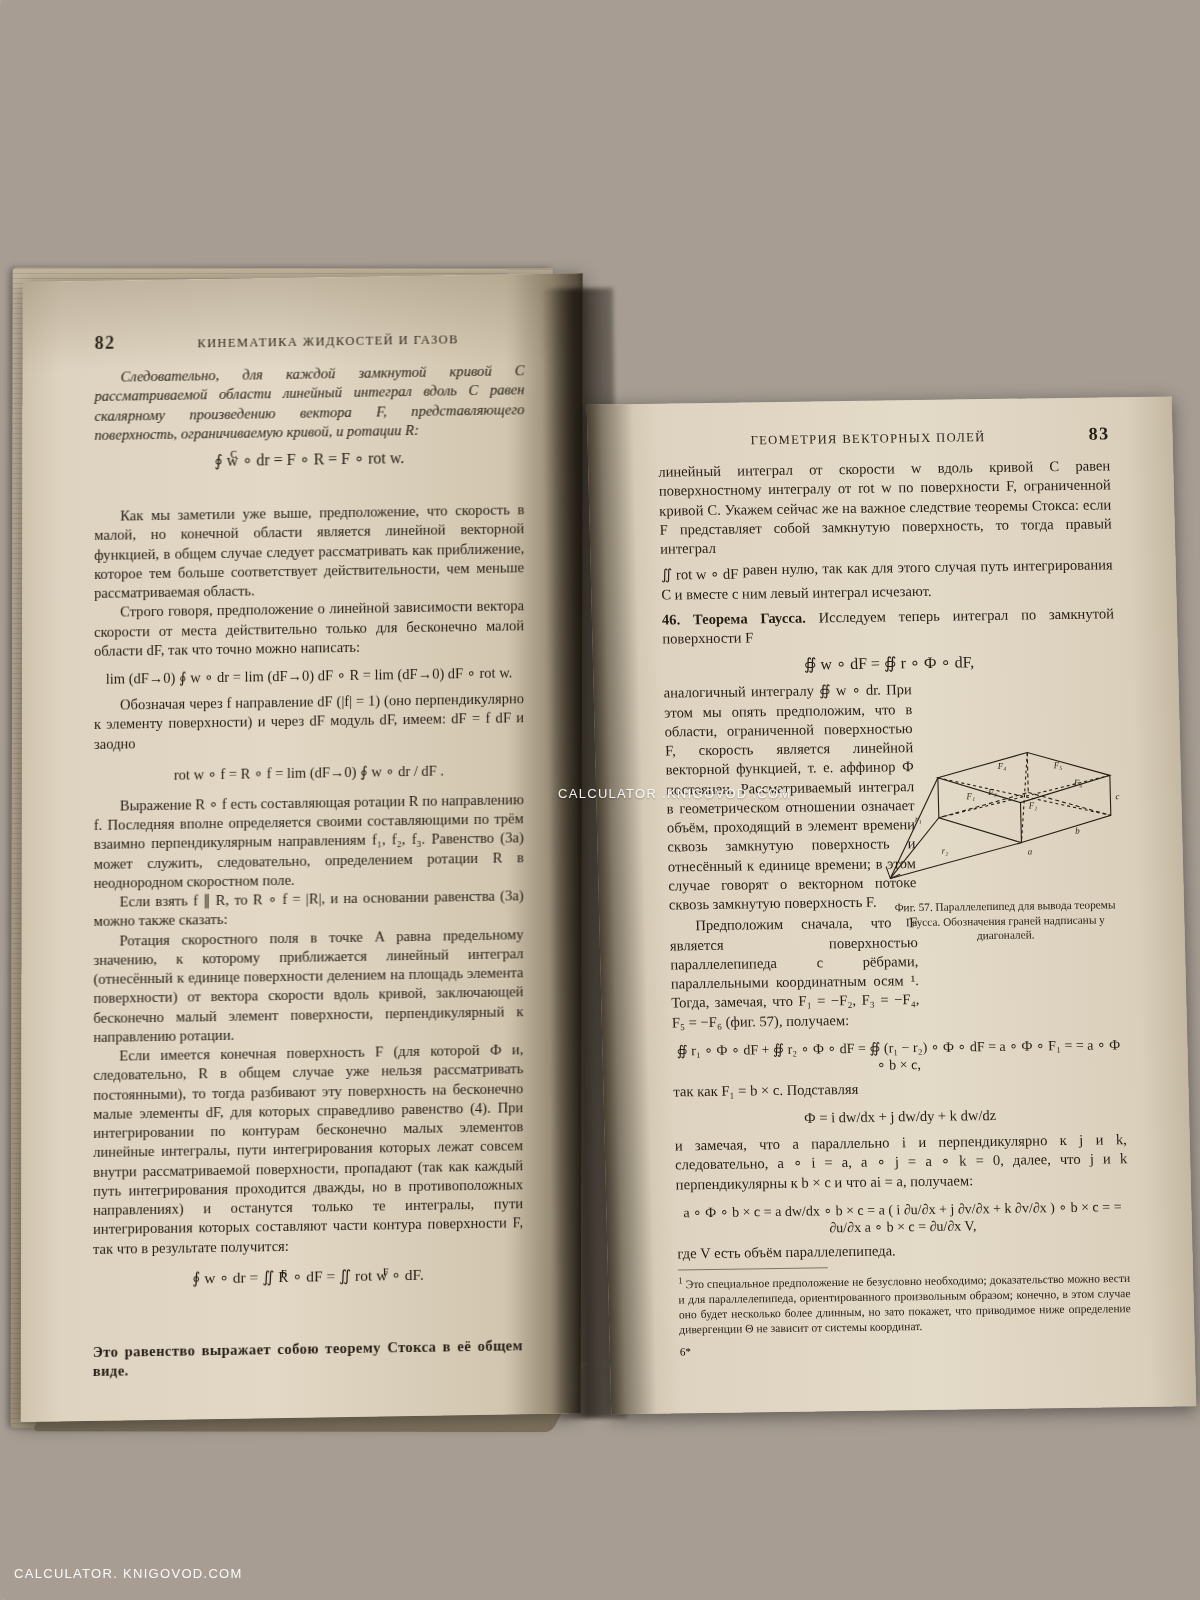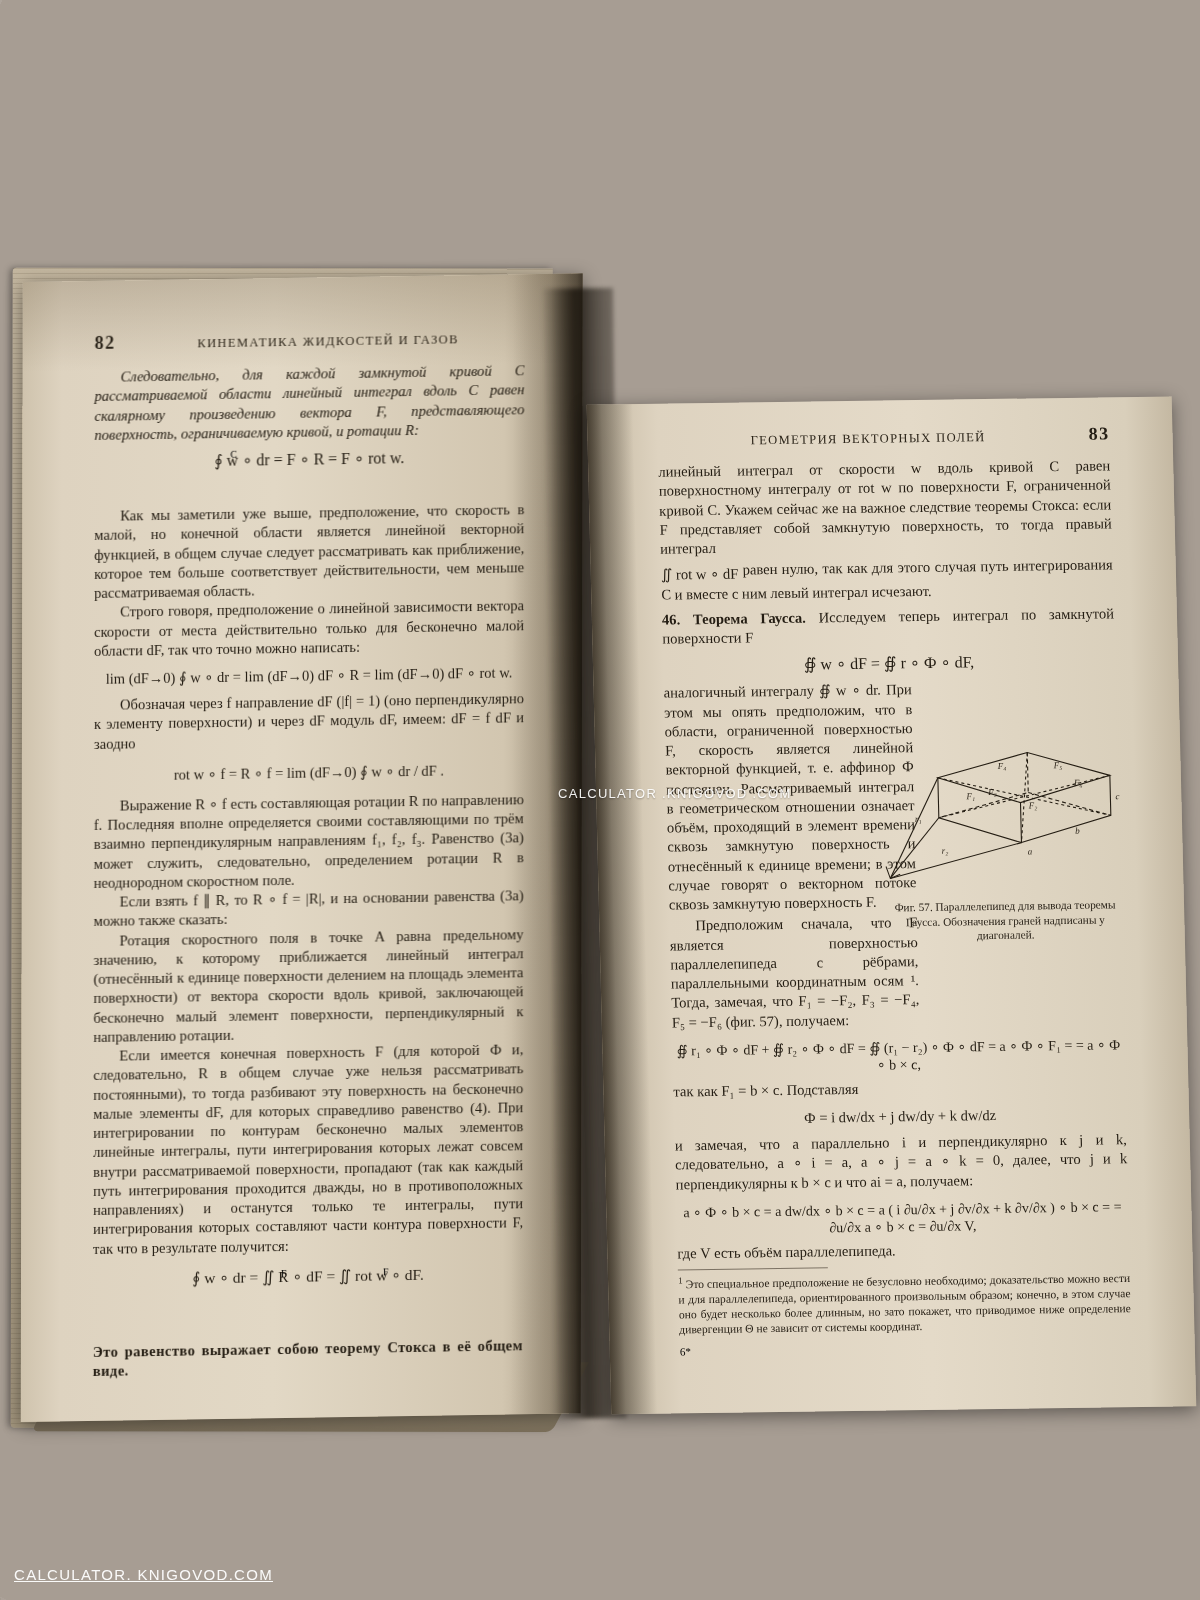--- a/index.html
+++ b/index.html
@@ -123,21 +123,21 @@
   
   #figure{position:absolute;}
   .figcap{width:100%;}
 
   
   .wm{
     position:absolute;color:#ffffff;font-family:"Liberation Sans", sans-serif;
     letter-spacing:1.3px;
   }
   #wm-center{font-size:13px;opacity:.92;text-shadow:0 1px 2px rgba(0,0,0,.35);}
-  #wm-corner{font-size:15px;left:14px;top:1566px;opacity:.95;text-decoration:underline;}
+  #wm-corner{font-size:13px;left:14px;top:1566px;opacity:.95;}
 
   
   #page-left .txt{filter:blur(.25px);}
 </style>
 </head>
 <body>
 
 <div id="bg"></div>
 
 <div id="book">

